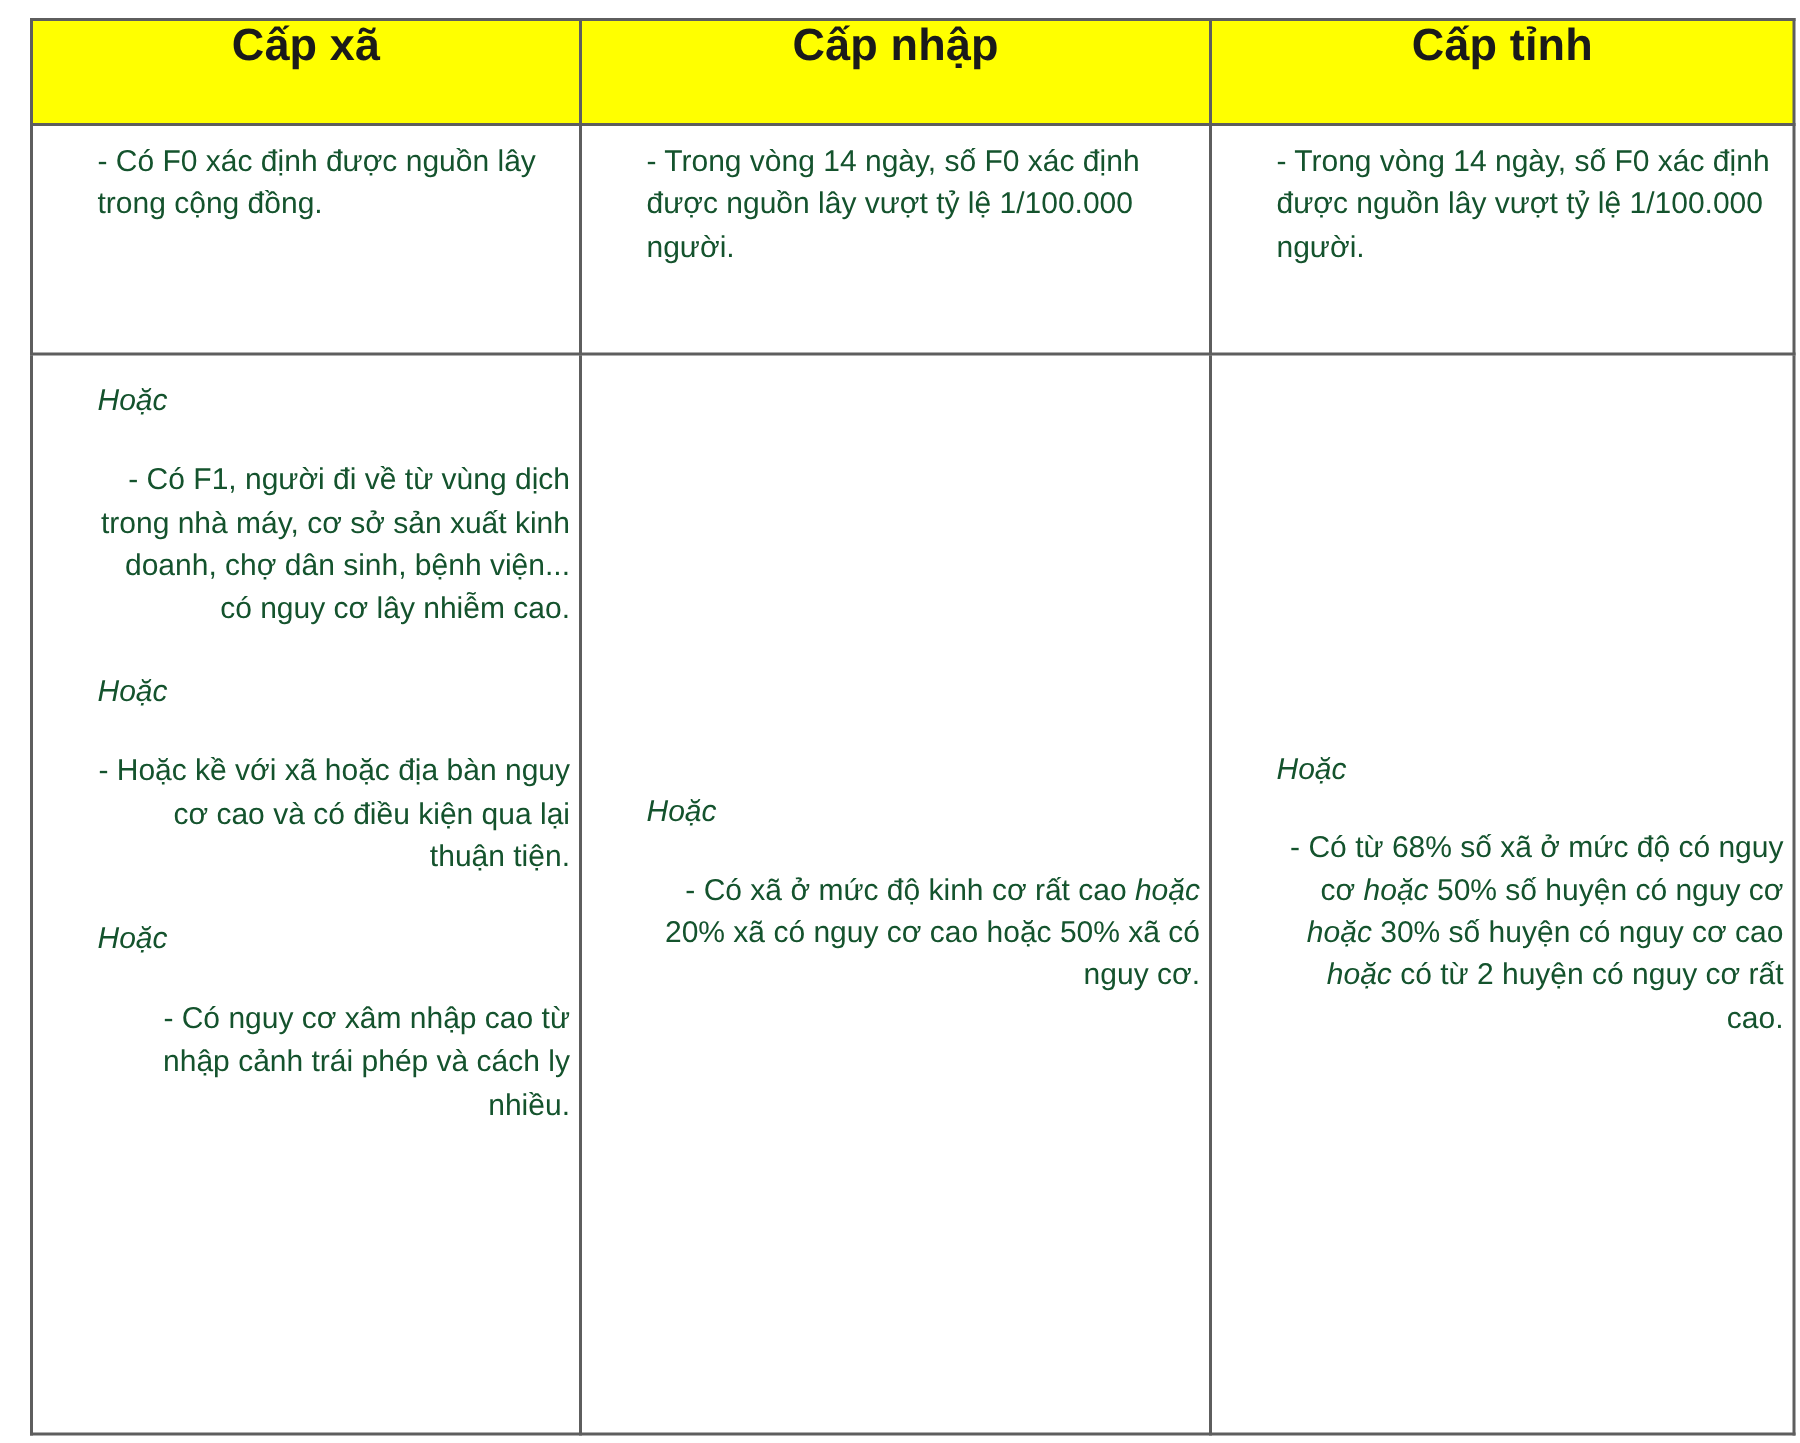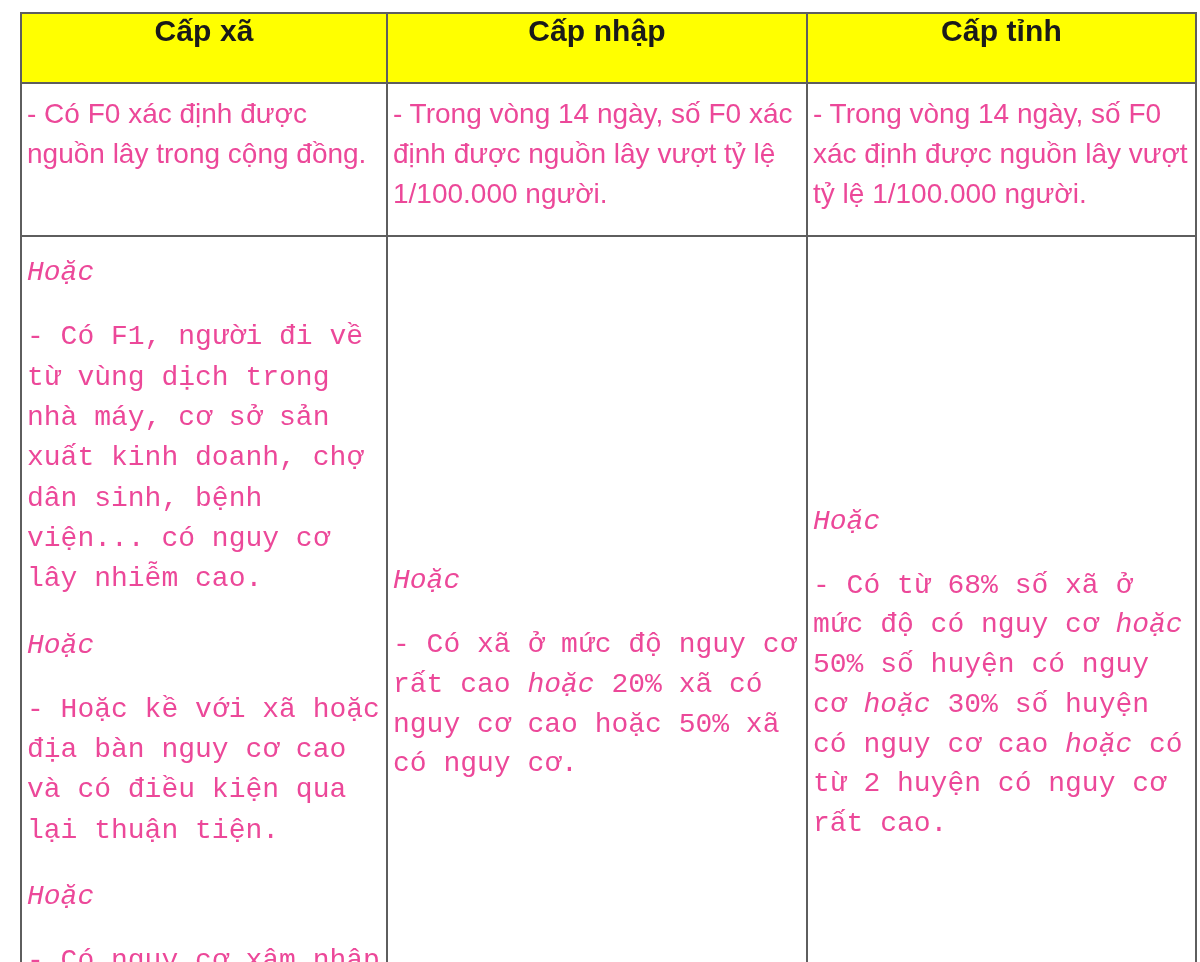--- a/index.html
+++ b/index.html
@@ -51,42 +51,43 @@
     text-align: center;
     vertical-align: middle;
     font-weight: bold;
     font-size: 30px;
     letter-spacing: 0.1px;
     color: #1a1a1a;
   }
 
   
   tr.row-1 td { height: 151px; }
-  tr.row-2 td { height: 718px; font-family: Liberation Mono, monospace; }
+  tr.row-2 td { height: 718px; }
 
   .cell {
     box-sizing: border-box;
     height: 100%;
     padding: 6px 6px 6px 5px;
-    font-size: 28px;
+    font-size: 20px;
     line-height: 1.42;
-    color: #ec4899;
+    color: #14532d;
+    margin-left: 38px;
   }
   .cell.top    { display: block; padding-top: 16px; }
   .cell.middle { display: flex; flex-direction: column; justify-content: center; }
   .cell.upper  { display: flex; flex-direction: column; justify-content: flex-start; padding-top: 10px; }
 
   .blk { margin: 0; }
   .blk + .blk { margin-top: 26px; }
 
   .or {
     font-style: italic;
     margin: 0;
   }
-  .or + .body-text { margin-top: 24px; }
+  .or + .body-text { margin-top: 24px; text-align: right; }
   .body-text + .or { margin-top: 26px; }
 
   .em { font-style: italic; }
 
   
   .cell.top .blk { line-height: 1.44; }
 </style>
 </head>
 <body>
 
@@ -136,21 +137,21 @@
             <p class="blk or">Hoặc</p>
             <p class="blk body-text">- Hoặc kề với xã hoặc địa bàn nguy cơ cao và có điều kiện qua lại thuận tiện.</p>
             <p class="blk or">Hoặc</p>
             <p class="blk body-text">- Có nguy cơ xâm nhập cao từ nhập cảnh trái phép và cách ly nhiều.</p>
           </div>
         </td>
 
         <td>
           <div class="cell middle">
             <p class="blk or">Hoặc</p>
-            <p class="blk body-text"><span>- Có xã ở mức độ nguy cơ rất cao </span><span class="em">hoặc</span><span> 20% xã có nguy cơ cao hoặc 50% xã có nguy cơ.</span></p>
+            <p class="blk body-text"><span>- Có xã ở mức độ kinh cơ rất cao </span><span class="em">hoặc</span><span> 20% xã có nguy cơ cao hoặc 50% xã có nguy cơ.</span></p>
           </div>
         </td>
 
         <td>
           <div class="cell middle">
             <p class="blk or">Hoặc</p>
             <p class="blk body-text"><span>- Có từ 68% số xã ở mức độ có nguy cơ </span><span class="em">hoặc</span><span> 50% số huyện có nguy cơ </span><span class="em">hoặc</span><span> 30% số huyện có nguy cơ cao </span><span class="em">hoặc</span><span> có từ 2 huyện có nguy cơ rất cao.</span></p>
           </div>
         </td>
 

